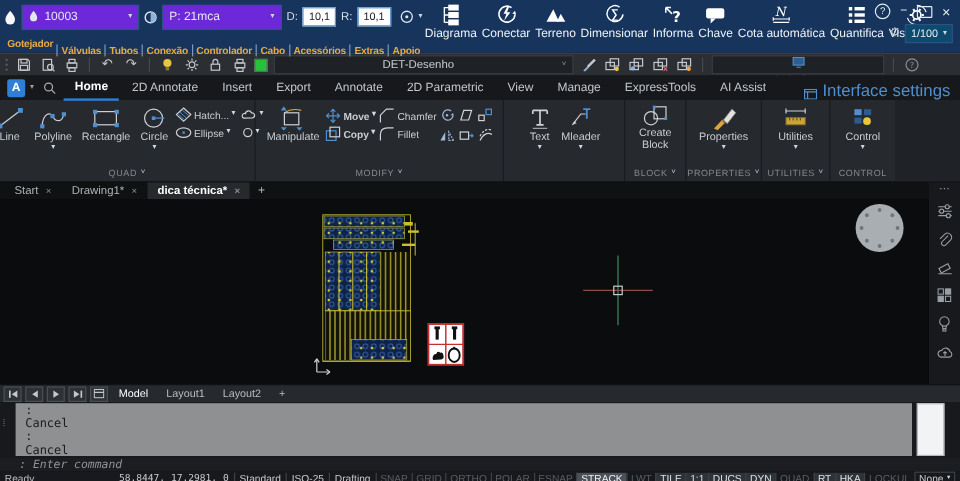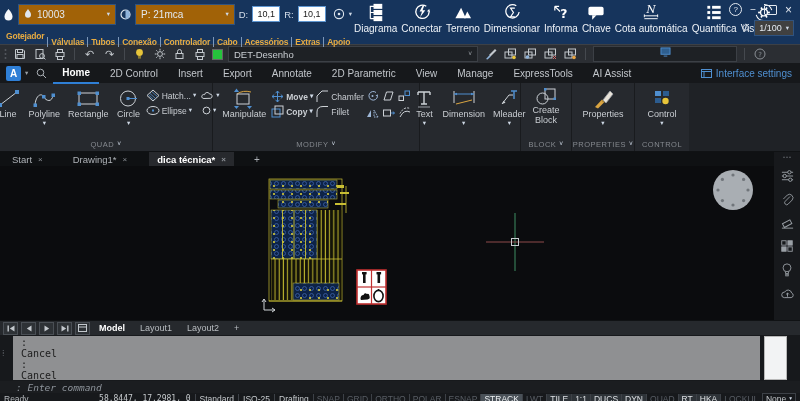--- a/index.html
+++ b/index.html
@@ -4,78 +4,78 @@
 <style>
   html,body{margin:0;padding:0;}
   body{width:800px;height:401px;overflow:hidden;background:#0b0c0e;
        font-family:"Liberation Sans",sans-serif;-webkit-font-smoothing:antialiased;color:#c9cdd2;}
   .mono{font-family:"DejaVu Sans Mono",monospace;}
   svg{display:block;}
   
   .topbar{position:relative;height:44px;background:#16345c;}
   .tb-left{position:absolute;left:0;top:0;width:352px;}
   .tb-row1{display:flex;align-items:center;height:28px;gap:4px;padding-left:3px;}
-  .navy-combo{display:flex;align-items:center;background:#a16207;border:1px solid #2f5380;height:19px;padding:0 5px;gap:5px;color:#e3e9f0;font-size:10px;}
+  .navy-combo{display:flex;align-items:center;background:#6d28d9;border:1px solid #2f5380;height:19px;padding:0 5px;gap:5px;color:#e3e9f0;font-size:10px;}
   .navy-combo .grow{flex:1;}
   .car{font-size:6.5px;color:#cfd9e6;line-height:1;}
   .wfield{width:26px;height:14px;background:#fff;border:1px solid #5f97d2;font-size:9px;color:#1a1a1a;text-align:center;padding:0;font-family:"Liberation Sans",sans-serif;}
   .flbl{font-size:9.5px;color:#d6dfeb;}
   .tb-row2{display:flex;align-items:center;height:15px;padding-left:3px;white-space:nowrap;}
   .menu-item{font-size:8.5px;font-weight:bold;color:#e7ab41;letter-spacing:-0.2px;padding:0 3px;cursor:default;}
   .menu-item + .menu-item{border-left:1px solid #7d97b8;margin-top:12px;}
   .tb-tools{position:absolute;left:352px;right:86px;top:1px;height:42px;display:flex;justify-content:space-between;}
   .ptool{display:flex;flex-direction:column;align-items:center;justify-content:flex-start;gap:1px;padding:2px 2px 0;}
   .ptool .plbl{font-size:10px;color:#eef2f7;white-space:nowrap;}
   .tb-win{position:absolute;right:0;top:0;width:86px;height:44px;}
   .winrow1{display:flex;justify-content:flex-end;align-items:center;gap:8px;padding:3px 8px 0;}
   .winbtn{color:#e3e9f0;font-size:10px;line-height:10px;}
   .helpcir{width:11px;height:11px;border:1px solid #e3e9f0;border-radius:50%;font-size:8px;display:flex;align-items:center;justify-content:center;}
   .monitor{width:11px;height:8px;border:1.4px solid #e3e9f0;border-radius:1px;margin-top:1px;}
   .winrow2{display:flex;justify-content:flex-end;align-items:center;gap:4px;padding:4px 6px 0;}
-  .scalebox{display:flex;align-items:center;gap:4px;background:#404040;border:1px solid #2f5380;height:14px;padding:0 4px;font-size:9px;color:#e3e9f0;}
+  .scalebox{display:flex;align-items:center;gap:4px;background:#0c4a6e;border:1px solid #2f5380;height:14px;padding:0 4px;font-size:9px;color:#e3e9f0;}
   
   .qbar{height:18px;background:#2b2e33;border-top:1px solid #3c4046;display:flex;align-items:center;gap:5px;padding:0 4px;}
   .qsep{width:1px;height:12px;background:#45494f;margin:0 2px;}
   .qico{display:flex;align-items:center;justify-content:center;width:15px;height:14px;color:#c3c8cd;font-size:11px;line-height:1;}
   .swatch{width:9px;height:9px;background:#25c33c;border:1px solid #666;}
   .dropfield{display:flex;align-items:center;gap:5px;background:#1e2125;border:1px solid #3c4046;height:14px;padding:0 5px;font-size:9.5px;color:#c9cdd2;}
   
   .rtabs{height:20px;background:#16181b;display:flex;align-items:center;padding:0 6px;gap:2px;position:relative;}
   .applogo{width:15px;height:15px;background:#2f7fd6;border-radius:2px;color:#fff;font-weight:bold;font-size:10px;display:flex;align-items:center;justify-content:center;}
   .rtab{font-size:10px;color:#c2c6cb;padding:0 9px;height:20px;display:flex;align-items:center;}
   .rtab.active{color:#fff;border-bottom:2px solid #2f7fd6;font-weight:bold;}
-  .ifset{position:absolute;right:8px;top:0;height:20px;display:flex;align-items:center;gap:4px;color:#4f8fd0;font-size:10px;}
+  .ifset{position:absolute;right:8px;top:0;height:20px;display:flex;align-items:flex-end;gap:4px;color:#4f8fd0;font-size:14px;}
   
   .ribbon{height:68px;background:#26292e;display:flex;border-bottom:1px solid #101214;}
   .panel{display:flex;flex-direction:column;border-right:1px solid #191b1e;flex:none;}
   .pbody{flex:1;display:flex;align-items:flex-start;justify-content:center;gap:2px;padding-top:2px;}
   .pfoot{height:13px;display:flex;align-items:center;justify-content:center;gap:3px;font-size:7.5px;letter-spacing:.5px;color:#85898f;}
   .rbtn{display:flex;flex-direction:column;align-items:center;padding:1px 3px 0;}
   .ribox{height:24px;display:flex;align-items:center;justify-content:center;}
   .rlbl{font-size:9px;color:#c9cdd2;line-height:1.1;text-align:center;white-space:nowrap;}
   .srow{display:flex;align-items:center;gap:2px;font-size:8.5px;color:#c9cdd2;height:15px;white-space:nowrap;}
   .scol{display:flex;flex-direction:column;justify-content:flex-start;padding-top:3px;}
   .mgrid{display:grid;grid-template-columns:repeat(3,15px);grid-auto-rows:16px;gap:1px;padding-top:5px;}
   
-  .dtabs{height:14px;background:#0f1113;display:flex;align-items:center;padding-left:4px;gap:14px;}
+  .dtabs{height:14px;background:#0f1113;display:flex;align-items:center;padding-left:4px;gap:1px;}
   .dtab{display:flex;align-items:center;gap:6px;font-size:9.5px;color:#aeb2b7;padding:0 8px;height:14px;}
   .dtab.active{background:#27292d;color:#fff;font-weight:bold;}
   .dx{font-size:8px;color:#8a8f95;}
   .dplus{color:#aeb2b7;font-size:10px;padding:0 6px;}
   
   .content{display:flex;height:168px;}
   .leftcol{width:774px;display:flex;flex-direction:column;}
   .canvas{position:relative;height:154px;background:#0b0c0e;}
   .sidebar{width:26px;background:#17191c;display:flex;flex-direction:column;align-items:center;gap:9px;padding-top:2px;}
   .sbico{color:#9aa0a6;display:flex;align-items:center;justify-content:center;}
   
   .lbar{height:14px;background:#26292d;display:flex;align-items:center;gap:3px;padding-left:3px;border-top:1px solid #101214;}
   .navbox{width:13px;height:11px;background:#2e3236;border:1px solid #4a4f55;display:flex;align-items:center;justify-content:center;}
   .ltab{font-size:9px;color:#b8bcc0;padding:0 6px;}
-  .ltab.active{color:#fff;font-weight:bold;}
+  .ltab.active{color:#fff;font-weight:normal;}
   
   .cmdwrap{position:relative;height:46px;background:#17191c;}
   .cmdgray{position:absolute;left:13px;right:40px;top:1px;bottom:1px;background:#8f9092;padding:1px 0 0 8px;}
   .cline{font-size:10px;line-height:11px;color:#1d1d1d;}
   .cscroll{position:absolute;right:13px;top:1px;bottom:1px;width:21px;background:#f2f3f4;border:1px solid #b8b8b8;}
   .cgut{position:absolute;left:2px;top:14px;color:#6a6f75;font-size:9px;line-height:8px;}
   .prompt{height:12px;background:#1b1d20;display:flex;align-items:center;padding-left:16px;font-size:9.5px;font-style:italic;color:#8d939a;}
   
   .sbar{height:11px;background:#17191c;display:flex;align-items:center;font-size:8.5px;color:#b8bcc0;padding:0 4px;}
   .sbar .grow{flex:1;}
@@ -317,21 +317,21 @@
       </svg>
     </span>
   <span class="qico">
       <svg width="12" height="12" viewBox="0 0 12 12" stroke="#c3c8cd" fill="none">
         <rect x="2" y="4.5" width="8" height="4"></rect>
         <rect x="3.5" y="1.5" width="5" height="3"></rect>
         <rect x="3.5" y="8.5" width="5" height="3"></rect>
       </svg>
     </span>
   <span class="swatch"></span>
-  <div class="dropfield" style="width:238px;">
+  <div class="dropfield" style="width:238px;text-align:center;">
     <span class="grow" style="flex:1;">DET-Desenho</span>
     <span class="car" style="color:#9aa0a6;">˅</span>
   </div>
   <span class="qico">
       <svg width="13" height="12" viewBox="0 0 13 12">
         <path d="M5 7 L11 1 L12.5 2.5 L6.5 8.5 Z" fill="#c3c8cd"></path>
         <polygon points="2,11 5.5,7.2 6.8,8.5 3.5,11.5" fill="#8fb3da"></polygon>
       </svg>
     </span>
   <span class="qico">
@@ -385,21 +385,21 @@
 <div class="rtabs">
   <span class="applogo">A</span>
   <span class="car" style="color:#9aa0a6;margin:0 2px;">▾</span>
   <span style="margin:0 4px;">
       <svg width="11" height="11" viewBox="0 0 11 11" stroke="#aab0b6" fill="none">
         <circle cx="4.5" cy="4.5" r="3.3"></circle>
         <line x1="7" y1="7" x2="10" y2="10"></line>
       </svg>
     </span>
   <span class="rtab active">Home</span>
-  <span class="rtab">2D Control</span>
+  <span class="rtab">2D Annotate</span>
   <span class="rtab">Insert</span>
   <span class="rtab">Export</span>
   <span class="rtab">Annotate</span>
   <span class="rtab">2D Parametric</span>
   <span class="rtab">View</span>
   <span class="rtab">Manage</span>
   <span class="rtab">ExpressTools</span>
   <span class="rtab">AI Assist</span>
   <span class="ifset">
     <svg width="11" height="9" viewBox="0 0 11 9" stroke="#4f8fd0" fill="none">
@@ -607,34 +607,20 @@
             <svg width="20" height="21" viewBox="0 0 20 21" stroke="#cdd2d7" fill="none">
               <path d="M4 4 H16 M4 4 V7 M16 4 V7 M10 4 V16 M7 16 H13" stroke-width="1.4"></path>
               <line x1="4" y1="19" x2="16" y2="19" stroke="#9aa0a6"></line>
             </svg>
           </span>
         <span class="rlbl">Text</span>
         <span class="car">▾</span>
       </div>
       <div class="rbtn">
         <span class="ribox">
-            <svg width="26" height="21" viewBox="0 0 26 21" stroke="#cdd2d7" fill="none">
-              <line x1="3" y1="3" x2="3" y2="15"></line>
-              <line x1="23" y1="3" x2="23" y2="15"></line>
-              <line x1="3" y1="6" x2="23" y2="6" stroke="#4f8fd0"></line>
-              <polygon points="3,6 6,4.8 6,7.2" fill="#4f8fd0" stroke="none"></polygon>
-              <polygon points="23,6 20,4.8 20,7.2" fill="#4f8fd0" stroke="none"></polygon>
-              <line x1="5" y1="16" x2="21" y2="12" stroke="#d9a441"></line>
-            </svg>
-          </span>
-        <span class="rlbl">Dimension</span>
-        <span class="car">▾</span>
-      </div>
-      <div class="rbtn">
-        <span class="ribox">
             <svg width="22" height="21" viewBox="0 0 22 21" stroke="#cdd2d7" fill="none">
               <path d="M4 16 L11 7 H15"></path>
               <polygon points="4,16 7.5,14.8 5.5,12.8" fill="#cdd2d7" stroke="none"></polygon>
               <path d="M16 3 V11 M13 3 H19" stroke="#4f8fd0" stroke-width="1.5"></path>
             </svg>
           </span>
         <span class="rlbl">Mleader</span>
         <span class="car">▾</span>
       </div>
     </div>
@@ -675,20 +661,39 @@
         <span class="rlbl">Properties</span>
         <span class="car">▾</span>
       </div>
     </div>
     <div class="pfoot">
         <span>PROPERTIES</span>
         <span class="car">˅</span>
       </div>
   </div>
 
+  <div class="panel" style="width:56px;">
+    <div class="pbody">
+      <div class="rbtn">
+        <span class="ribox">
+            <svg width="24" height="21" viewBox="0 0 24 21">
+              <path d="M4 4.5 H20 M4 2.5 V6.5 M20 2.5 V6.5" stroke="#cdd2d7" fill="none"></path>
+              <rect x="4" y="10" width="16" height="6" fill="#caa43a" stroke="#8a7020" stroke-width="0.8"></rect>
+              <path d="M7 10 v2.5 M10 10 v2.5 M13 10 v2.5 M16 10 v2.5" stroke="#6a5516" fill="none"></path>
+            </svg>
+          </span>
+        <span class="rlbl">Utilities</span>
+        <span class="car">▾</span>
+      </div>
+    </div>
+    <div class="pfoot">
+        <span>UTILITIES</span>
+        <span class="car">˅</span>
+      </div>
+  </div>
 
   <div class="panel" style="width:54px;border-right:none;">
     <div class="pbody">
       <div class="rbtn">
         <span class="ribox">
             <svg width="22" height="21" viewBox="0 0 22 21">
               <rect x="4" y="3" width="6" height="5" fill="#4f8fd0"></rect>
               <rect x="12" y="3" width="6" height="5" fill="#2c5c8f"></rect>
               <rect x="4" y="10" width="6" height="5" fill="#2c5c8f"></rect>
               <circle cx="14.5" cy="13" r="3.2" fill="#e8c53a"></circle>

